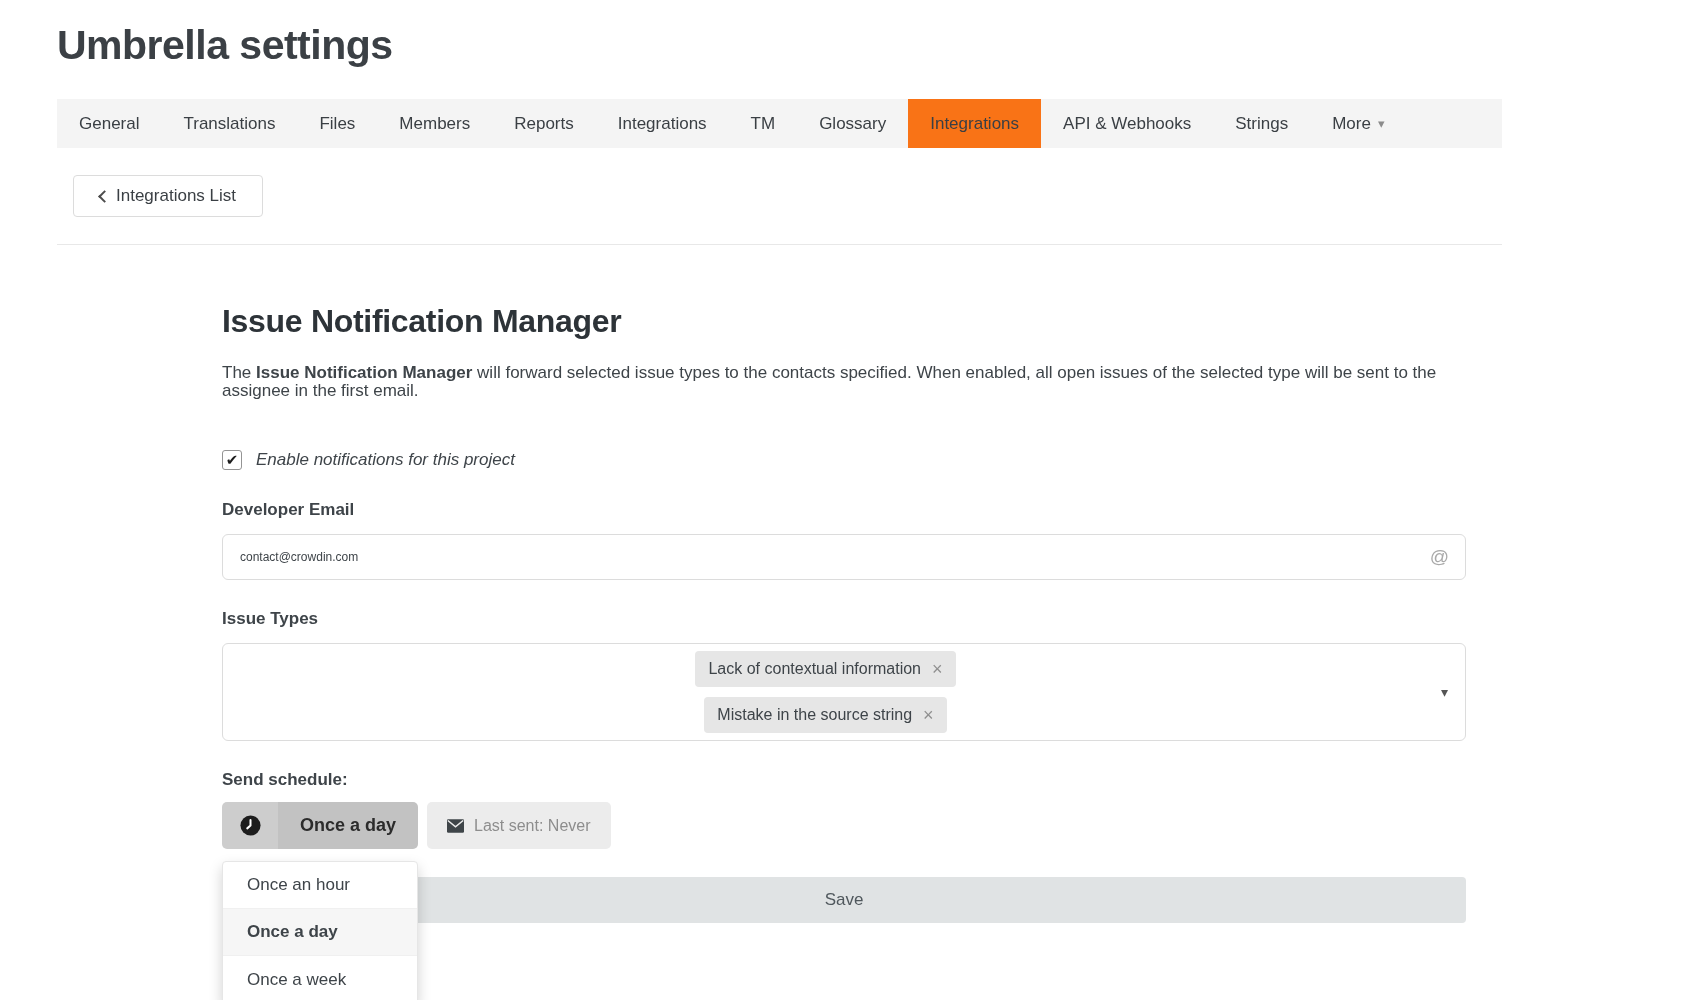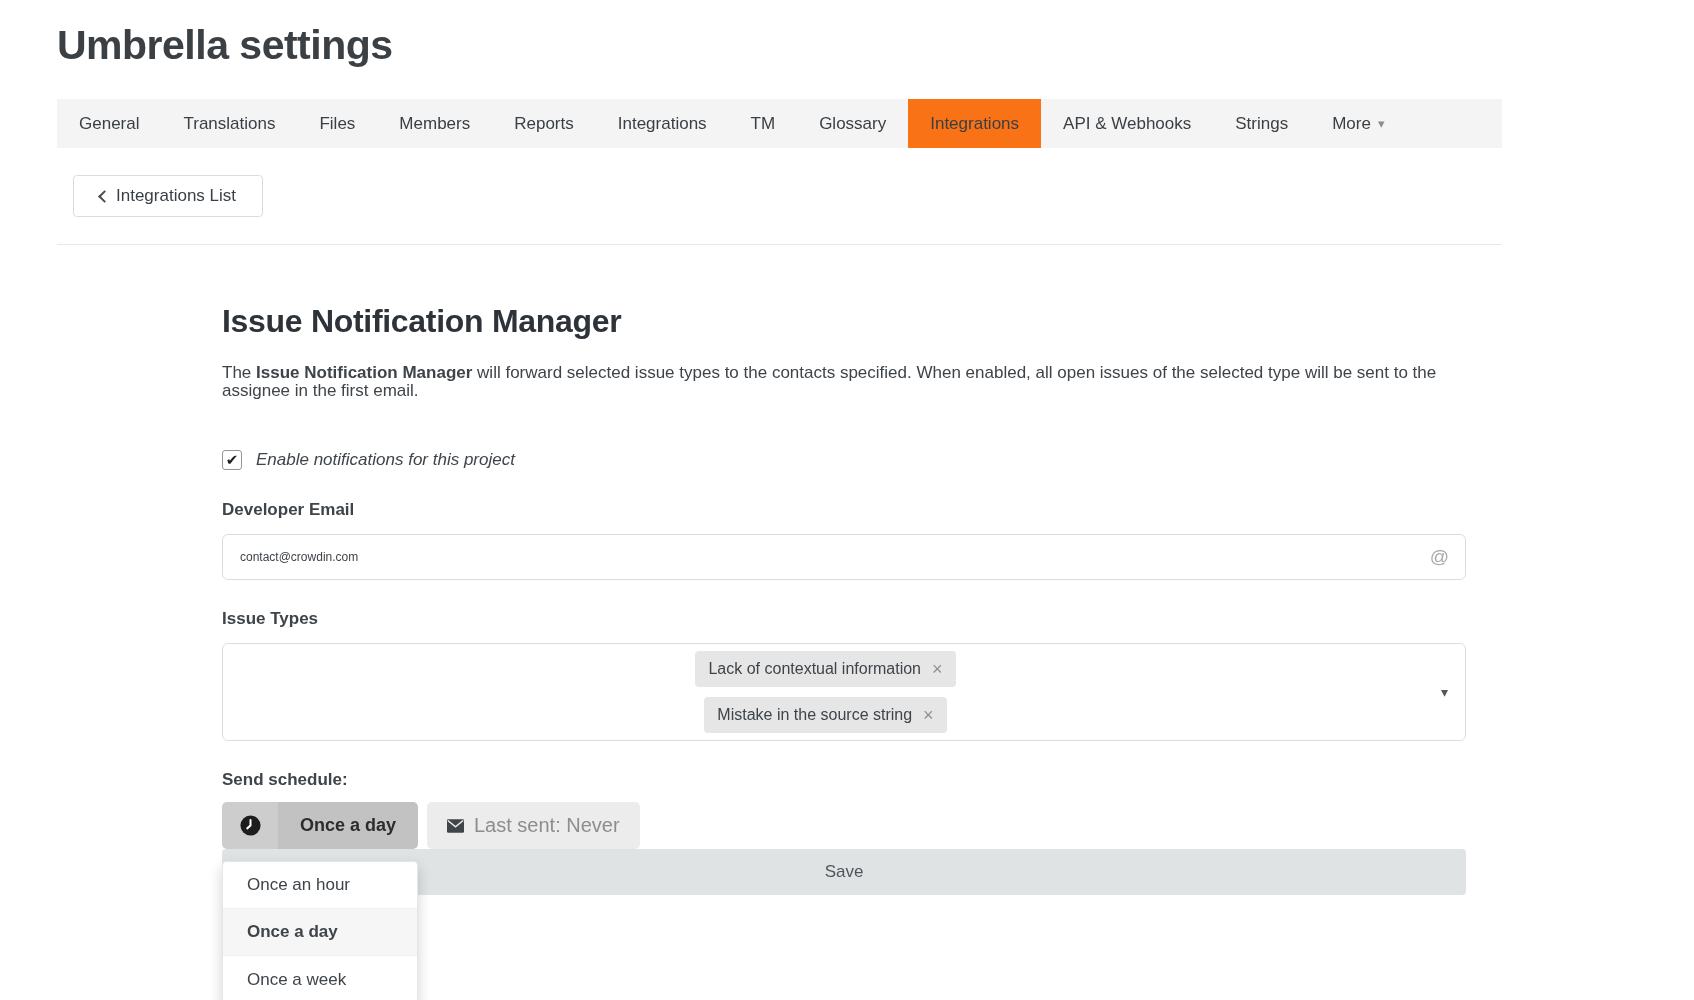--- a/index.html
+++ b/index.html
@@ -202,21 +202,21 @@
   }
   .last-sent {
     height: 47px;
     background: #ececec;
     border-radius: 5px;
     padding: 0 20px;
     display: flex;
     align-items: center;
     gap: 10px;
     color: #8d8d8d;
-    font-size: 20px;
+    font-size: 16px;
   }
   
   .dropdown {
     position: absolute;
     left: 0;
     top: 59px;
     width: 196px;
     background: #fff;
     border: 1px solid #e6e6e6;
     border-radius: 4px;
@@ -234,20 +234,21 @@
     cursor: pointer;
     border-bottom: 1px solid #f0f0f0;
   }
   .dropdown .option:last-child { border-bottom: none; }
   .dropdown .option.selected {
     font-weight: 700;
     background: #f6f6f6;
   }
   
   .save-btn {
+    margin-top: 28px;
     width: 100%;
     height: 46px;
     background: #e0e3e4;
     border: none;
     border-radius: 4px;
     font-size: 17px;
     font-family: "Liberation Sans", sans-serif;
     color: #4f575c;
     cursor: pointer;
   }

